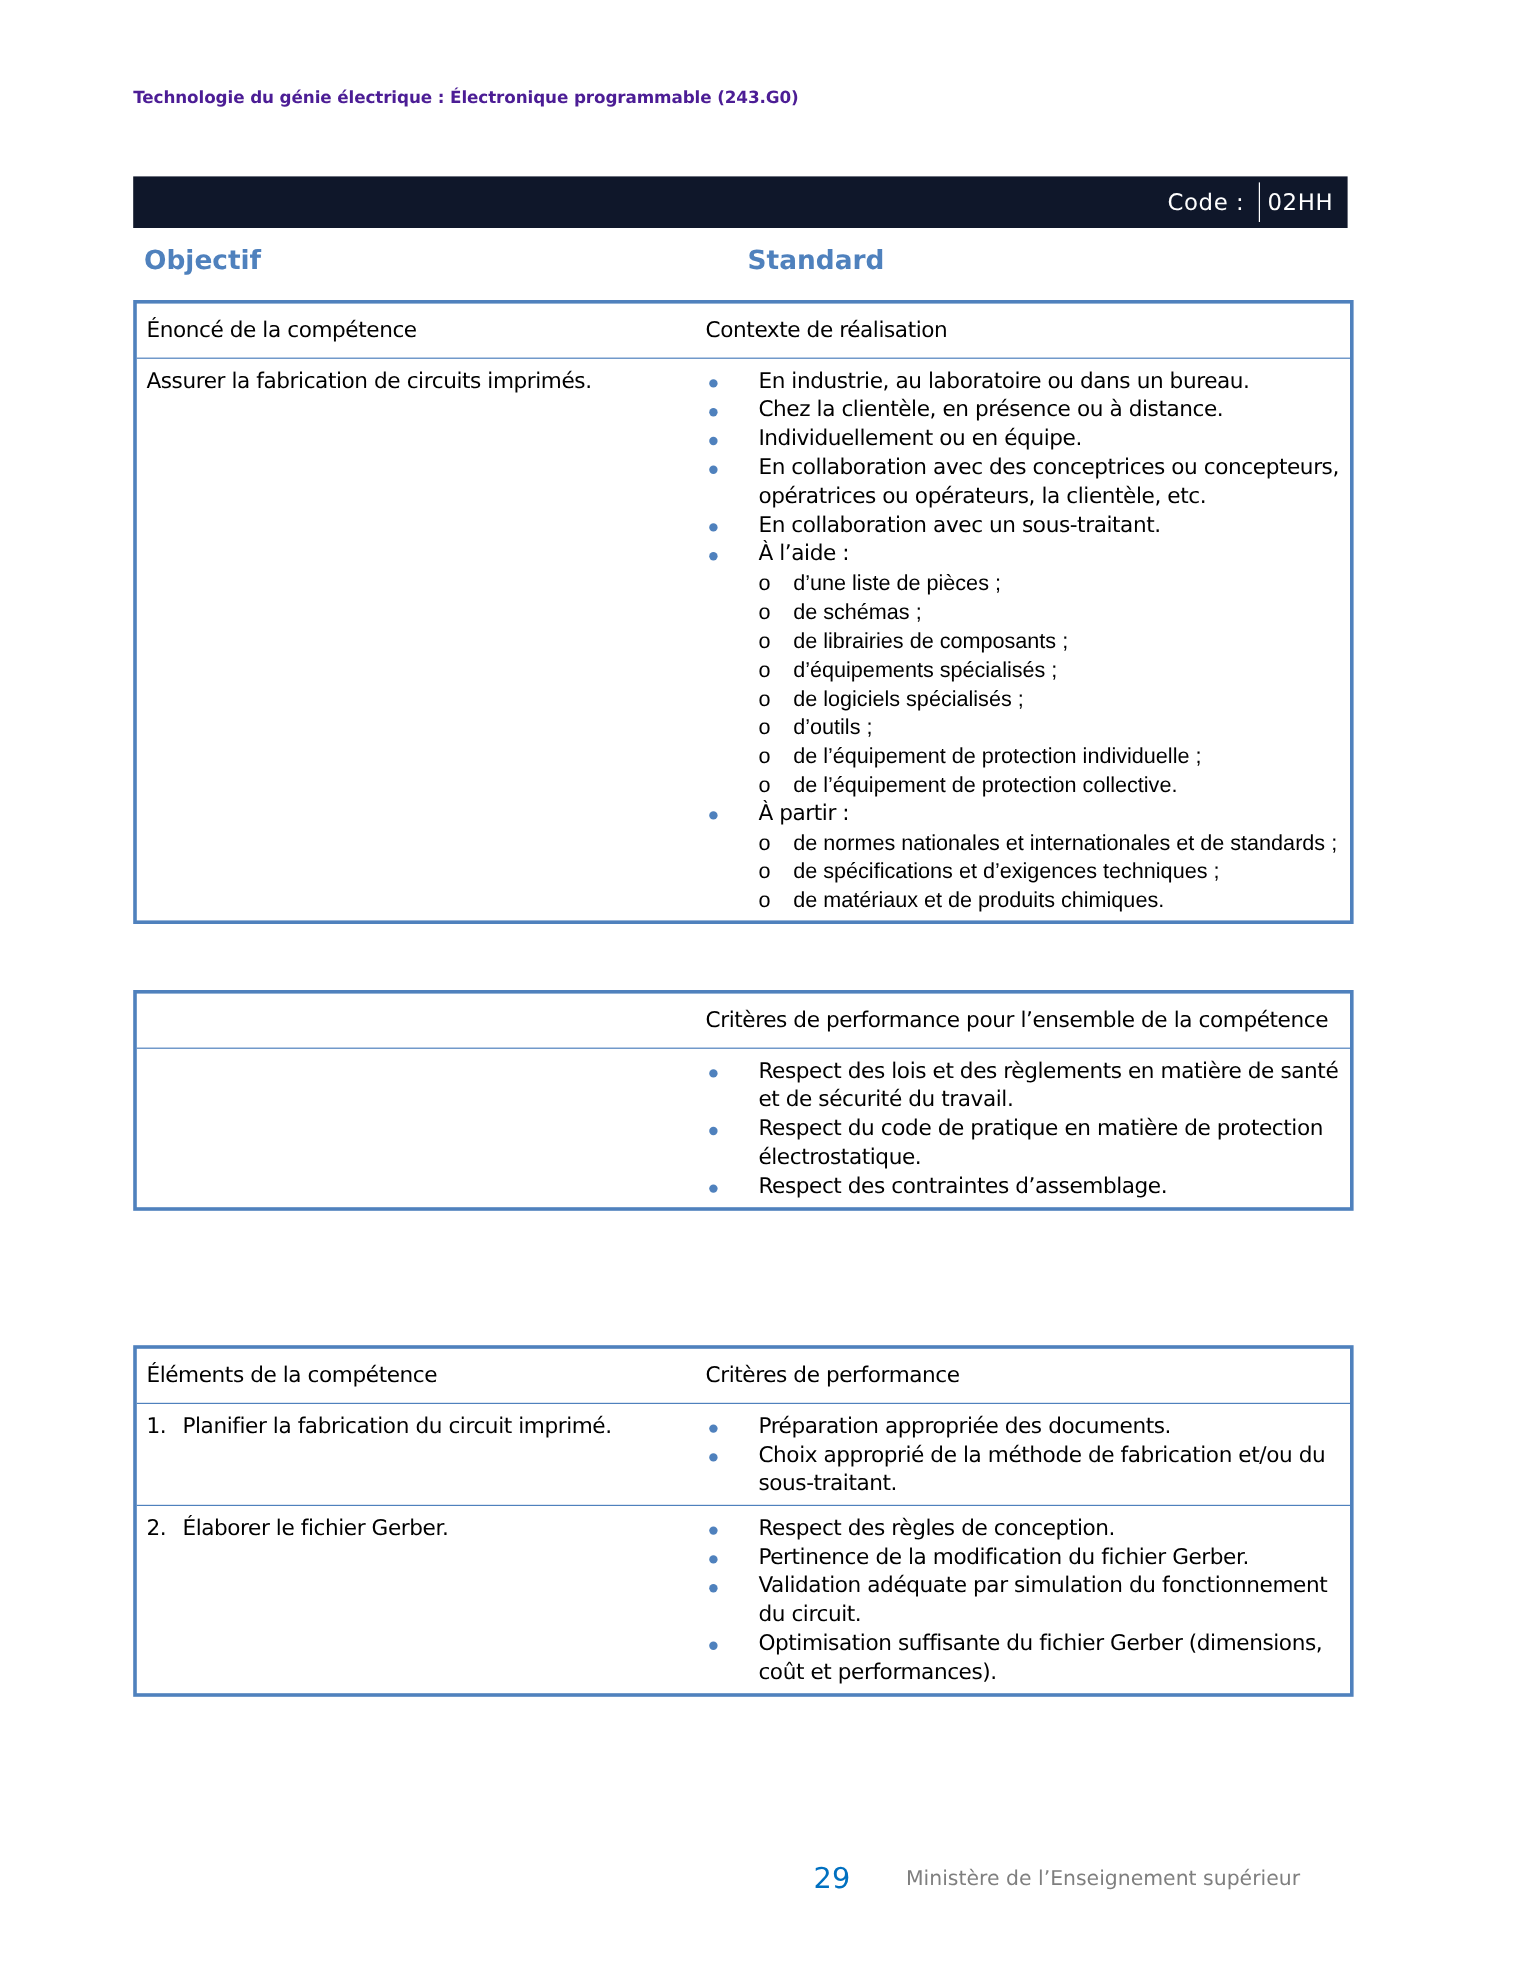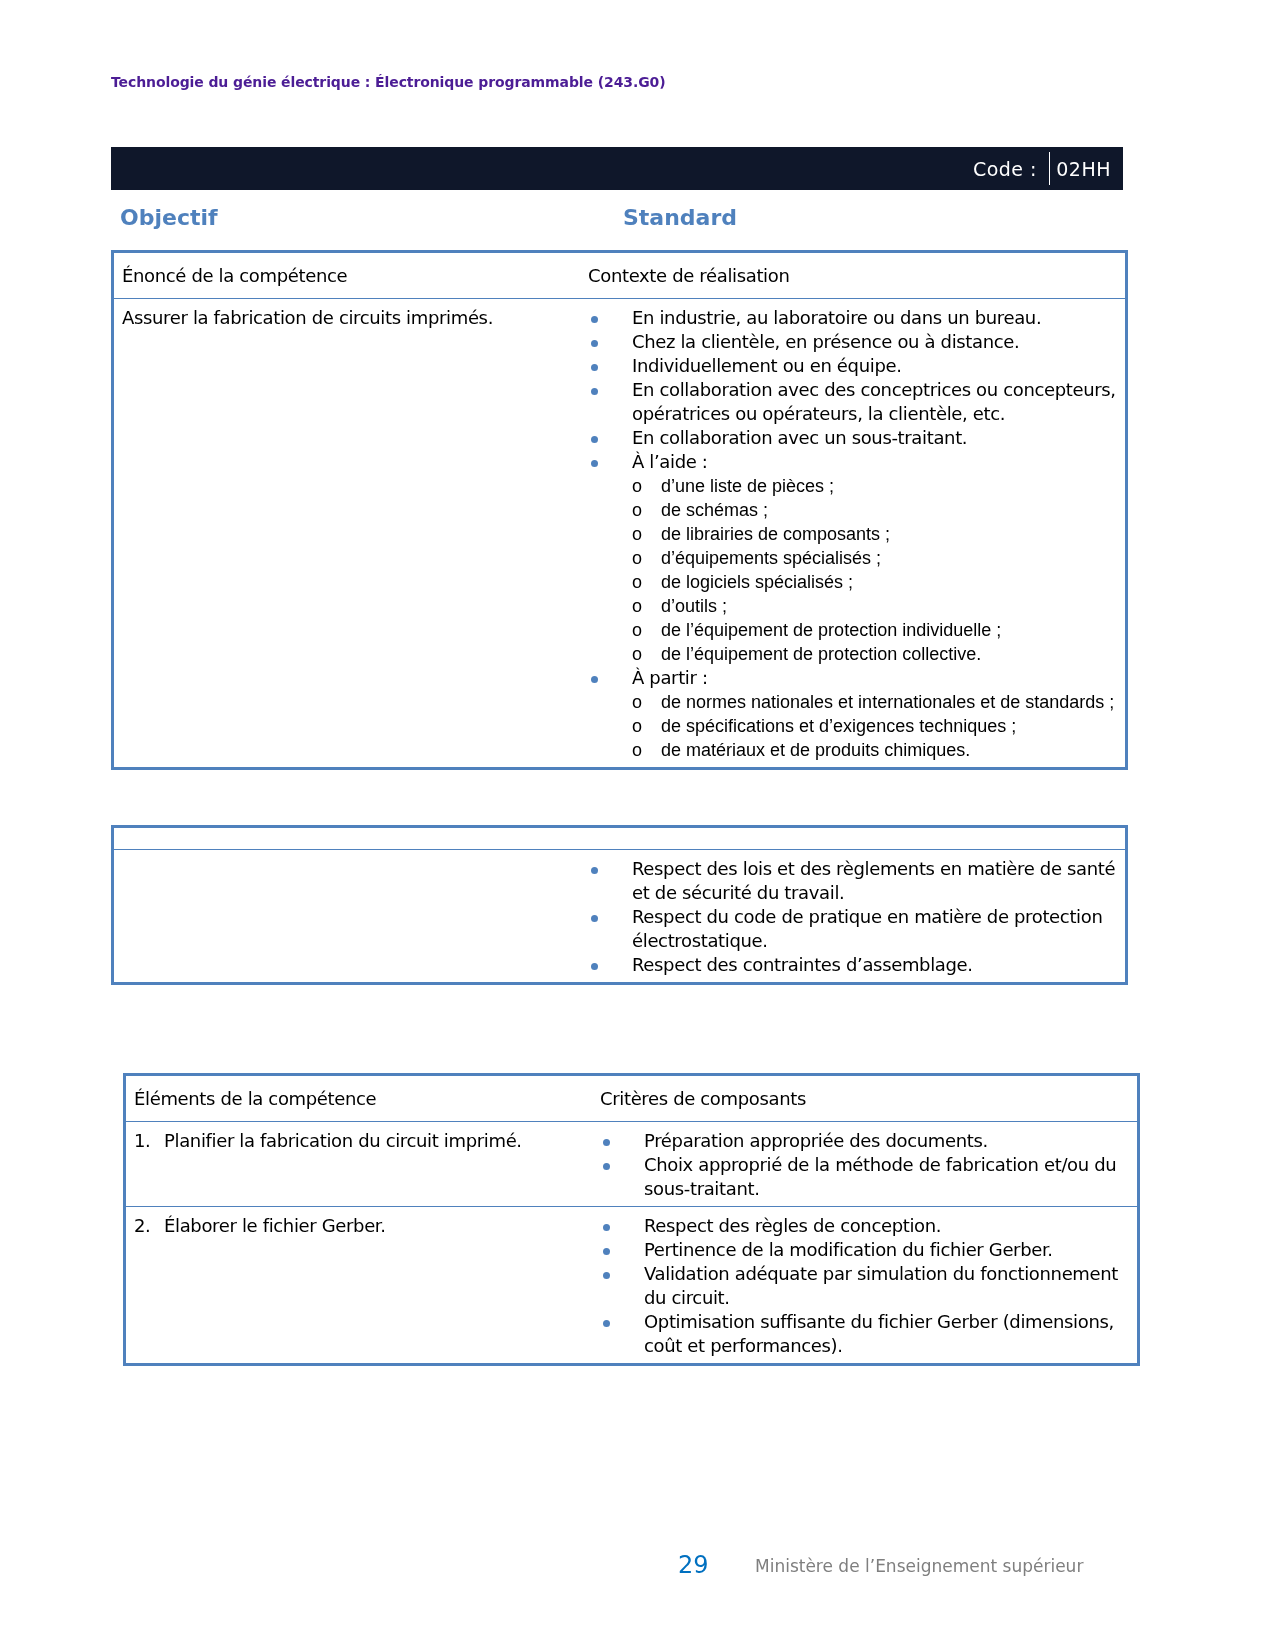--- a/index.html
+++ b/index.html
@@ -79,37 +79,38 @@
           </ul>
         </li>
       </ul>
     </div>
   </div>
 </div>
 
 <div class="tbl" style="top:825px;">
   <div class="row hdr">
     <div class="cell left"></div>
+    <div class="cell right">Critères de performance pour l’ensemble de la compétence</div>
   </div>
   <div class="row">
     <div class="cell left"></div>
     <div class="cell right">
       <ul class="bul">
         <li>Respect des lois et des règlements en matière de santé et de sécurité du travail.</li>
         <li>Respect du code de pratique en matière de protection électrostatique.</li>
         <li>Respect des contraintes d’assemblage.</li>
       </ul>
     </div>
   </div>
 </div>
 
-<div class="tbl" style="top:1073px;margin-left:12px;">
+<div class="tbl" style="top:1121px;">
   <div class="row hdr">
     <div class="cell left">Éléments de la compétence</div>
-    <div class="cell right">Critères de composants</div>
+    <div class="cell right">Critères de performance</div>
   </div>
   <div class="row">
     <div class="cell left">
       <div class="numitem">
         <span class="num">1.</span>
         <span>Planifier la fabrication du circuit imprimé.</span>
       </div>
     </div>
     <div class="cell right">
       <ul class="bul">

